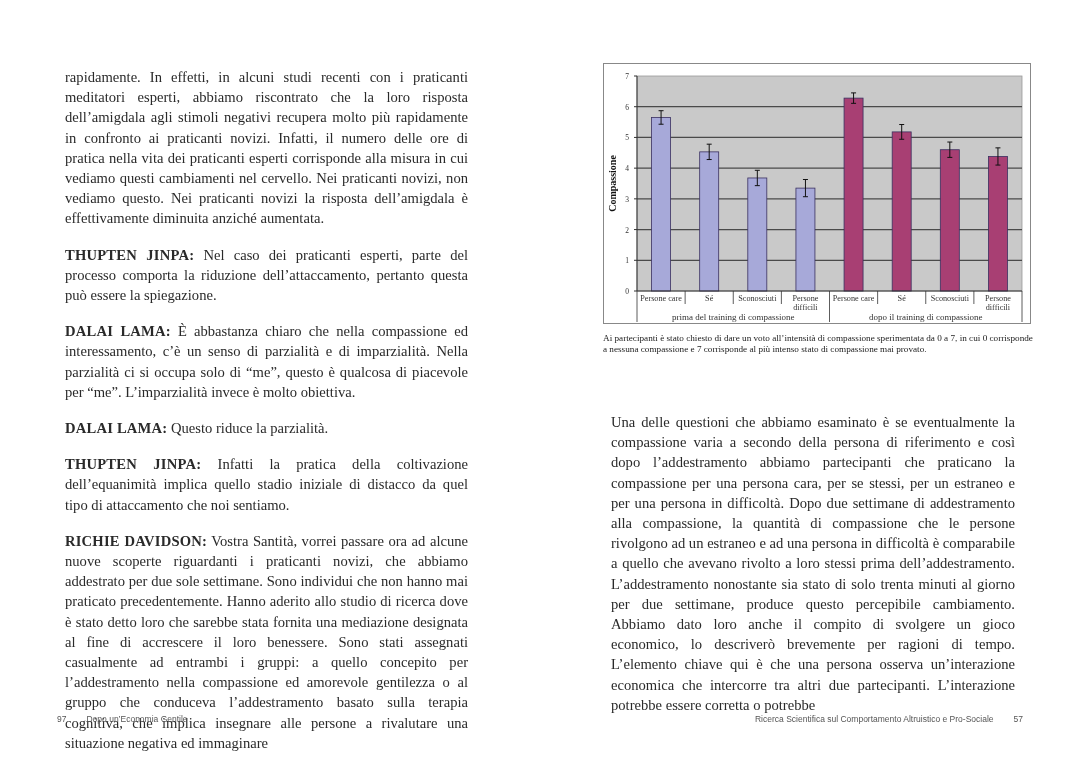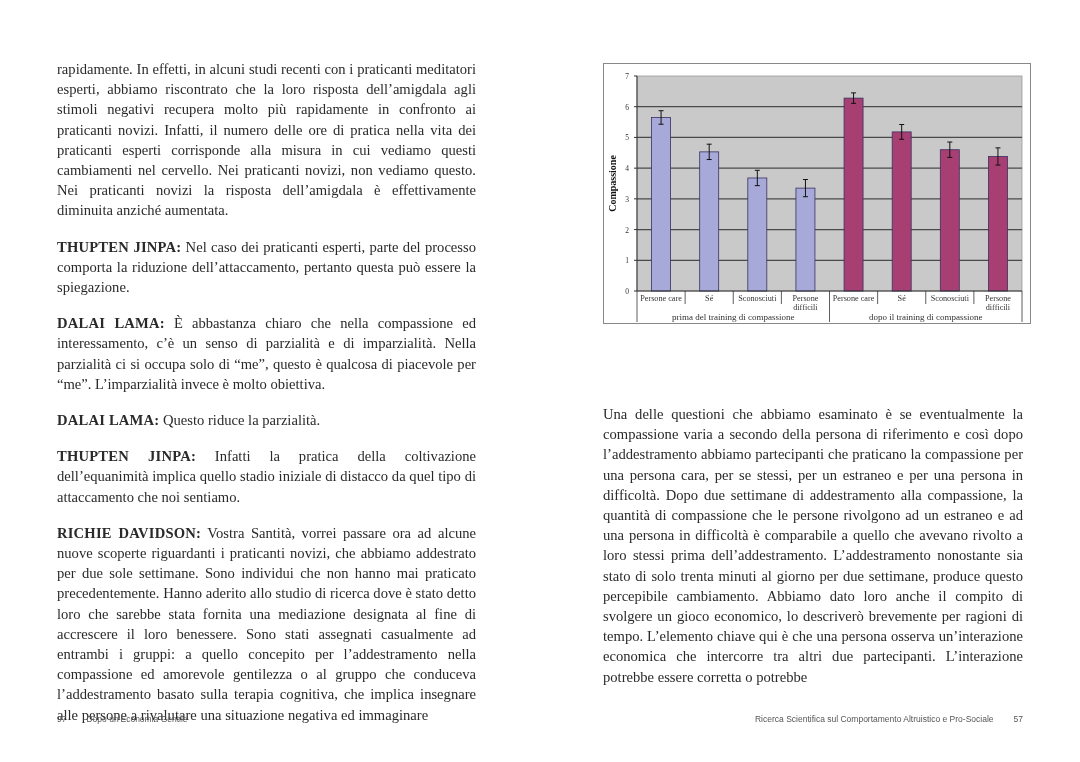--- a/index.html
+++ b/index.html
@@ -4,21 +4,21 @@
 <style>
   html, body { margin: 0; padding: 0; background: #ffffff; }
   body { width: 1080px; height: 762px; position: relative; overflow: hidden;
          font-family: "DejaVu Serif", "Liberation Serif", serif; color: #2a2a2a; }
   .page { position: absolute; top: 0; height: 762px; }
   .left { left: 0; width: 540px; }
   .right { left: 540px; width: 540px; }
   .text-col { position: absolute; font-family: "Liberation Serif", serif; font-size: 14.6px; line-height: 20.2px; text-align: justify; }
   .left .text-col { left: 57px; top: 59px; width: 419px; }
   .right .text-col { left: 63px; top: 404px; width: 420px; }
-  .para { margin: 0; }
+  .para { margin: 8px; }
   .gap { margin-top: 16px; }
   .speaker { font-weight: bold; letter-spacing: 0.2px; }
   .footer { position: absolute; top: 714px; font-family: "Liberation Sans", sans-serif; font-size: 8.5px; color: #555; }
   .left .footer { left: 57px; }
   .right .footer { right: 57px; text-align: center; }
   .footer .num { margin: 0 10px; }
   .chart-box { position: absolute; left: 63px; top: 63px; width: 426px; height: 259px; border: 1px solid #888; background: #fff; }
   svg text { font-family: "Liberation Serif", serif; }
   .caption { position: absolute; left: 63px; top: 333px; width: 430px; font-family: "Liberation Serif", serif; font-size: 9.2px; line-height: 11px; color: #222; }
   .caption .cap-title { font-weight: bold; }
@@ -118,20 +118,21 @@
         <text x="393.9375" y="246" font-size="8.2" text-anchor="middle" fill="#333">difficili</text>
         <line x1="369.875" x2="369.875" y1="227" y2="240" stroke="#333" stroke-width="0.8"></line>
         <line x1="33" x2="33" y1="227" y2="258" stroke="#333" stroke-width="0.8"></line>
         <line x1="418" x2="418" y1="227" y2="258" stroke="#333" stroke-width="0.8"></line>
         <line x1="33" x2="418" y1="227" y2="227" stroke="#333" stroke-width="1"></line>
         <text x="129.25" y="256" font-size="9" text-anchor="middle" fill="#333">prima del training di compassione</text>
         <text x="321.75" y="256" font-size="9" text-anchor="middle" fill="#333">dopo il training di compassione</text>
       </svg>
   </div>
   <div class="caption">
+    <div>Ai partecipanti è stato chiesto di dare un voto all’intensità di compassione sperimentata da 0 a 7, in cui 0 corrisponde a nessuna compassione e 7 corrisponde al più intenso stato di compassione mai provato.</div>
   </div>
   <div class="text-col" id="right-col">
       <p class="para"><span>Una delle questioni che abbiamo esaminato è se eventualmente la compassione varia a secondo della persona di riferimento e così dopo l’addestramento abbiamo partecipanti che praticano la compassione per una persona cara, per se stessi, per un estraneo e per una persona in difficoltà. Dopo due settimane di addestramento alla compassione, la quantità di compassione che le persone rivolgono ad un estraneo e ad una persona in difficoltà è comparabile a quello che avevano rivolto a loro stessi prima dell’addestramento. L’addestramento nonostante sia stato di solo trenta minuti al giorno per due settimane, produce questo percepibile cambiamento. Abbiamo dato loro anche il compito di svolgere un gioco economico, lo descriverò brevemente per ragioni di tempo. L’elemento chiave qui è che una persona osserva un’interazione economica che intercorre tra altri due partecipanti. L’interazione potrebbe essere corretta o potrebbe</span></p>
     </div>
   <div class="footer">
     <span>Ricerca Scientifica sul Comportamento Altruistico e Pro-Sociale</span><span class="num"></span><span>57</span>
   </div>
 </div>
 
 </body></html>

